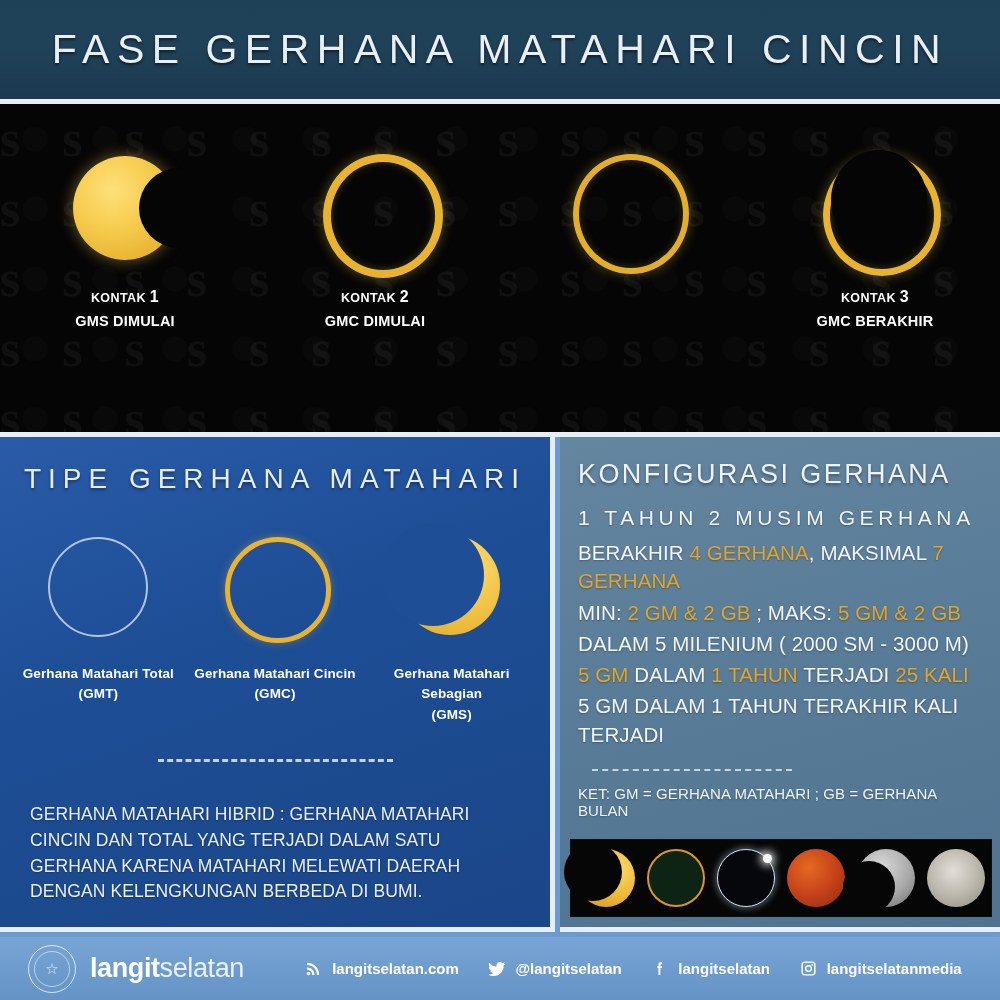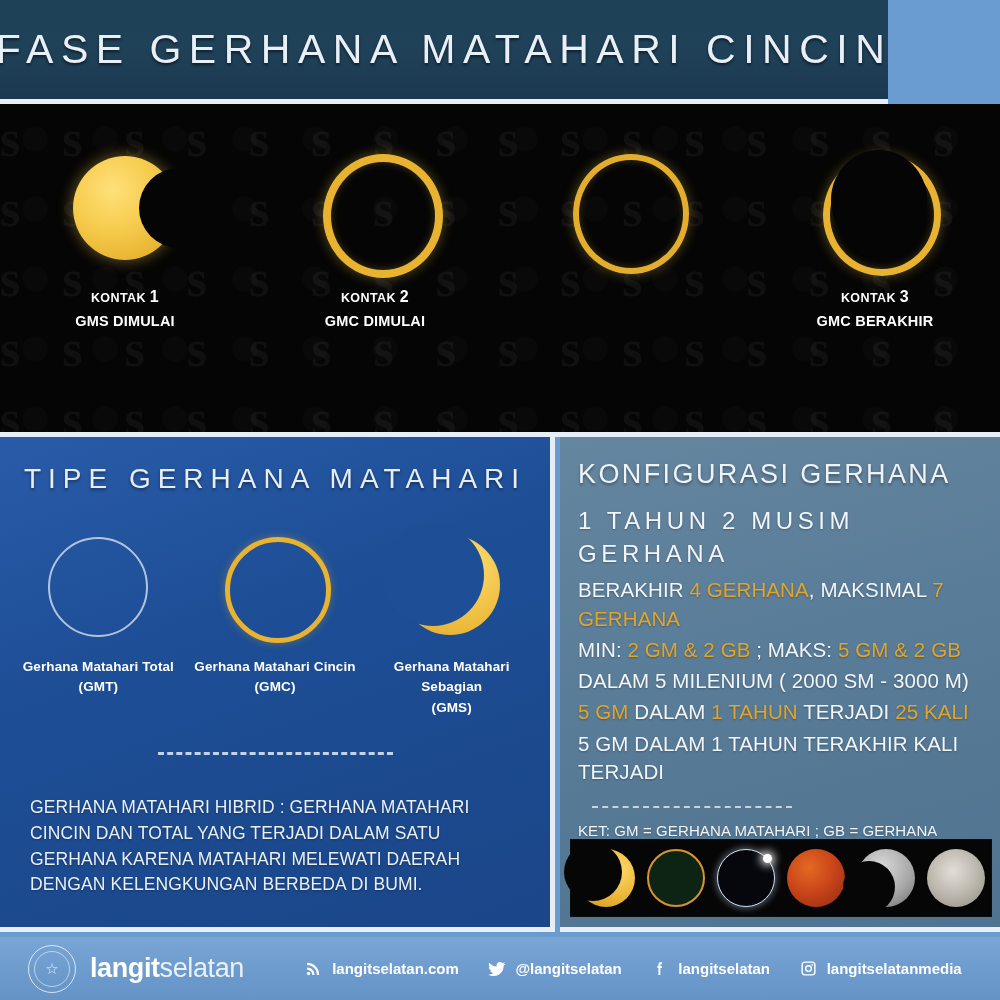--- a/index.html
+++ b/index.html
@@ -5,21 +5,21 @@
   html,body{margin:0;padding:0;}
   body{
     width:1000px;height:1000px;overflow:hidden;
     font-family:"Liberation Sans", sans-serif;
     background:#6a9bd1;
   }
   #page{position:relative;width:1000px;height:1000px;}
 
   
   .header{
-    position:absolute;left:0;top:0;width:888px;height:104px;
+    position:absolute;left:0;top:0;width:1000px;height:104px;
     background:linear-gradient(180deg,#1f4158 0%,#204259 45%,#1b3950 100%);
     border-bottom:5px solid #e8eef5;
     box-sizing:border-box;
     display:flex;align-items:center;justify-content:center;text-align:right;
   }
   .header-title{
     color:#e9eff6;font-size:41px;letter-spacing:7.5px;
     font-weight:400;white-space:nowrap;
     text-shadow:0 2px 3px rgba(0,0,0,.55);
   }
@@ -114,21 +114,21 @@
   }
   .crescent{
     position:absolute;left:2px;top:2px;width:100px;height:100px;border-radius:50%;
     background:radial-gradient(circle at 62% 30%, #ffe07a 0%, #f3c54a 45%, #e0a926 100%);
   }
   .crescent-cut{
     position:absolute;left:-16px;top:-9px;width:102px;height:102px;border-radius:50%;
     background:#1d4e96;
   }
   .type-label{
-    margin-top:16px;text-align:center;color:#fff;
+    margin-top:23px;text-align:center;color:#fff;
     font-size:13.5px;font-weight:700;line-height:1.5;letter-spacing:.1px;
   }
   .dash-divider{
     margin:34px auto 0 auto;width:235px;height:0;
     border-top:3px dashed rgba(226,235,245,.85);
   }
   .hibrid{
     margin:40px 26px 0 30px;color:#e9eff6;
     font-size:17.5px;line-height:1.48;letter-spacing:.1px;
     text-shadow:0 1px 2px rgba(0,0,0,.3);
@@ -145,21 +145,21 @@
   .konfig-inner{padding:22px 14px 0 18px;}
   .konfig-title{
     color:#eef3f8;font-size:27px;letter-spacing:2.4px;margin-bottom:14px;
     text-shadow:0 2px 3px rgba(0,0,0,.35);
   }
   .k-line{
     color:#f2f6fa;font-size:20.5px;line-height:1.38;margin-bottom:3px;
     letter-spacing:.1px;text-shadow:0 1px 2px rgba(0,0,0,.28);
     font-weight:400;
   }
-  .k-line.spaced{letter-spacing:4.6px;font-size:24px;margin-bottom:6px;}
+  .k-line.spaced{letter-spacing:4.6px;font-size:21px;margin-bottom:6px;}
   .k-line .g{color:#e2a52b;}
   .k-dash{
     margin:20px auto 14px 14px;width:200px;height:0;
     border-top:2px dashed rgba(238,243,248,.75);
   }
   .ket{
     color:#f2f6fa;font-size:15px;letter-spacing:.1px;
     text-shadow:0 1px 2px rgba(0,0,0,.25);
   }
   .photostrip{

